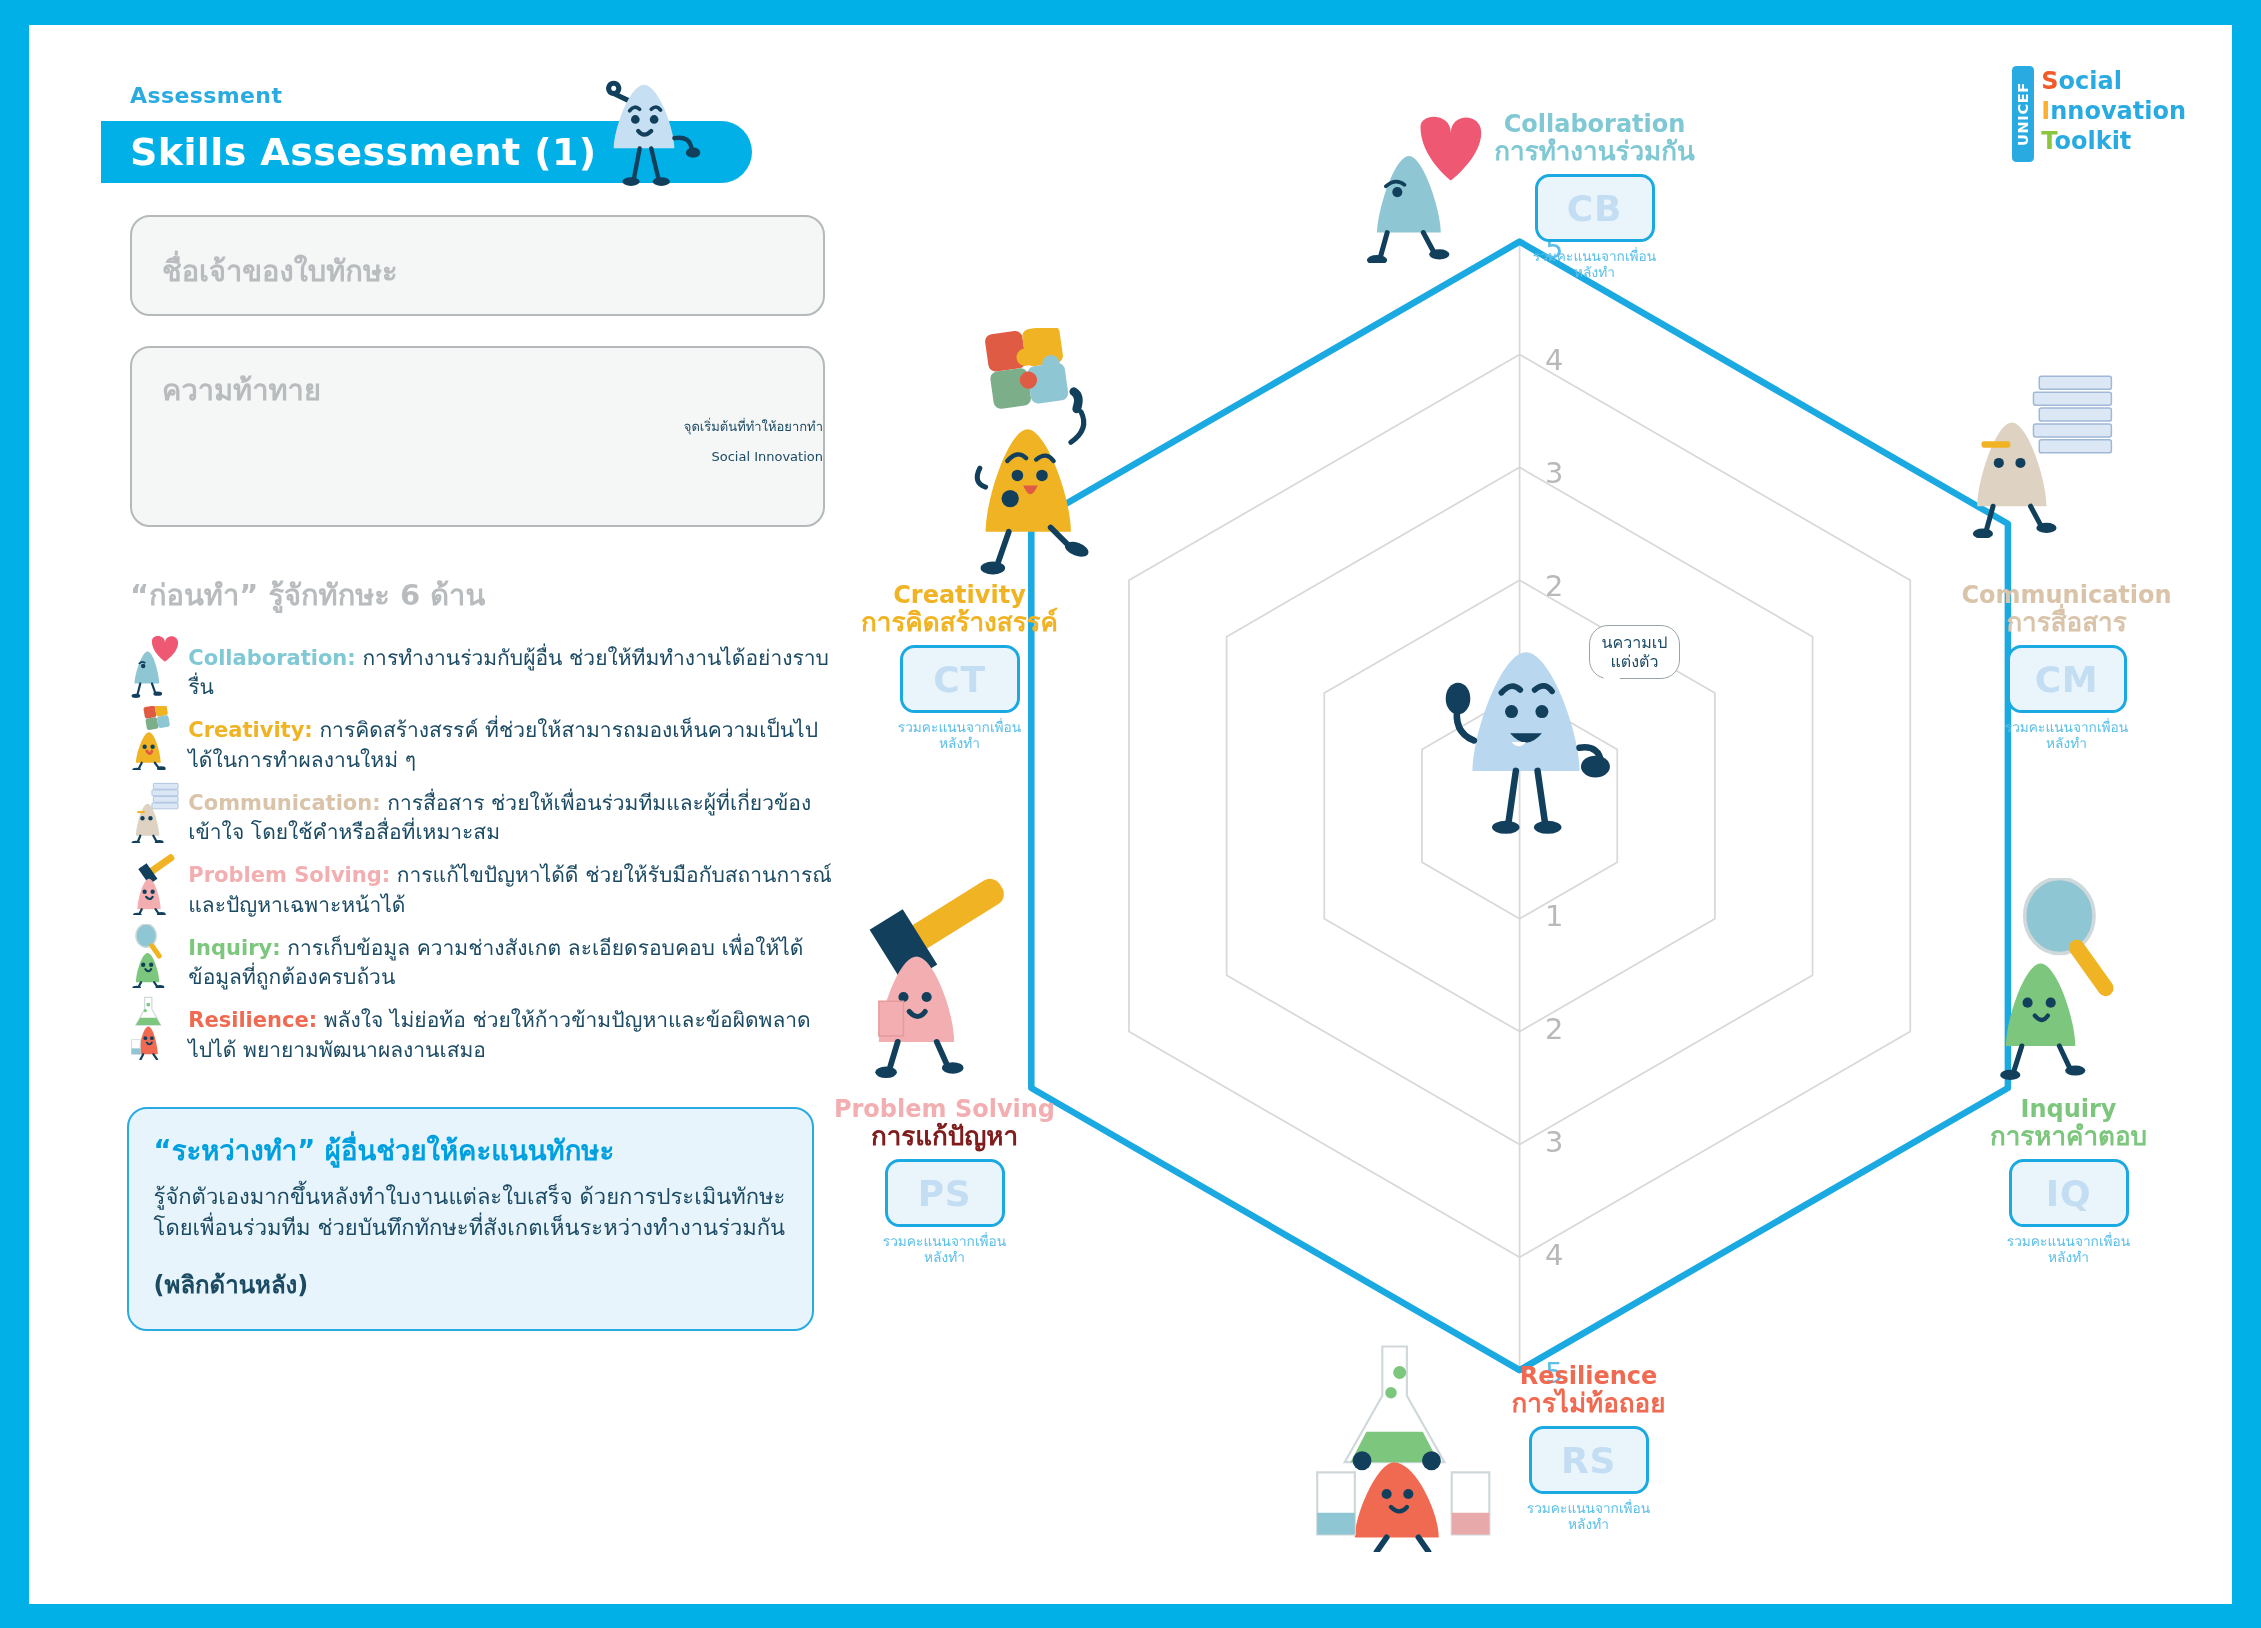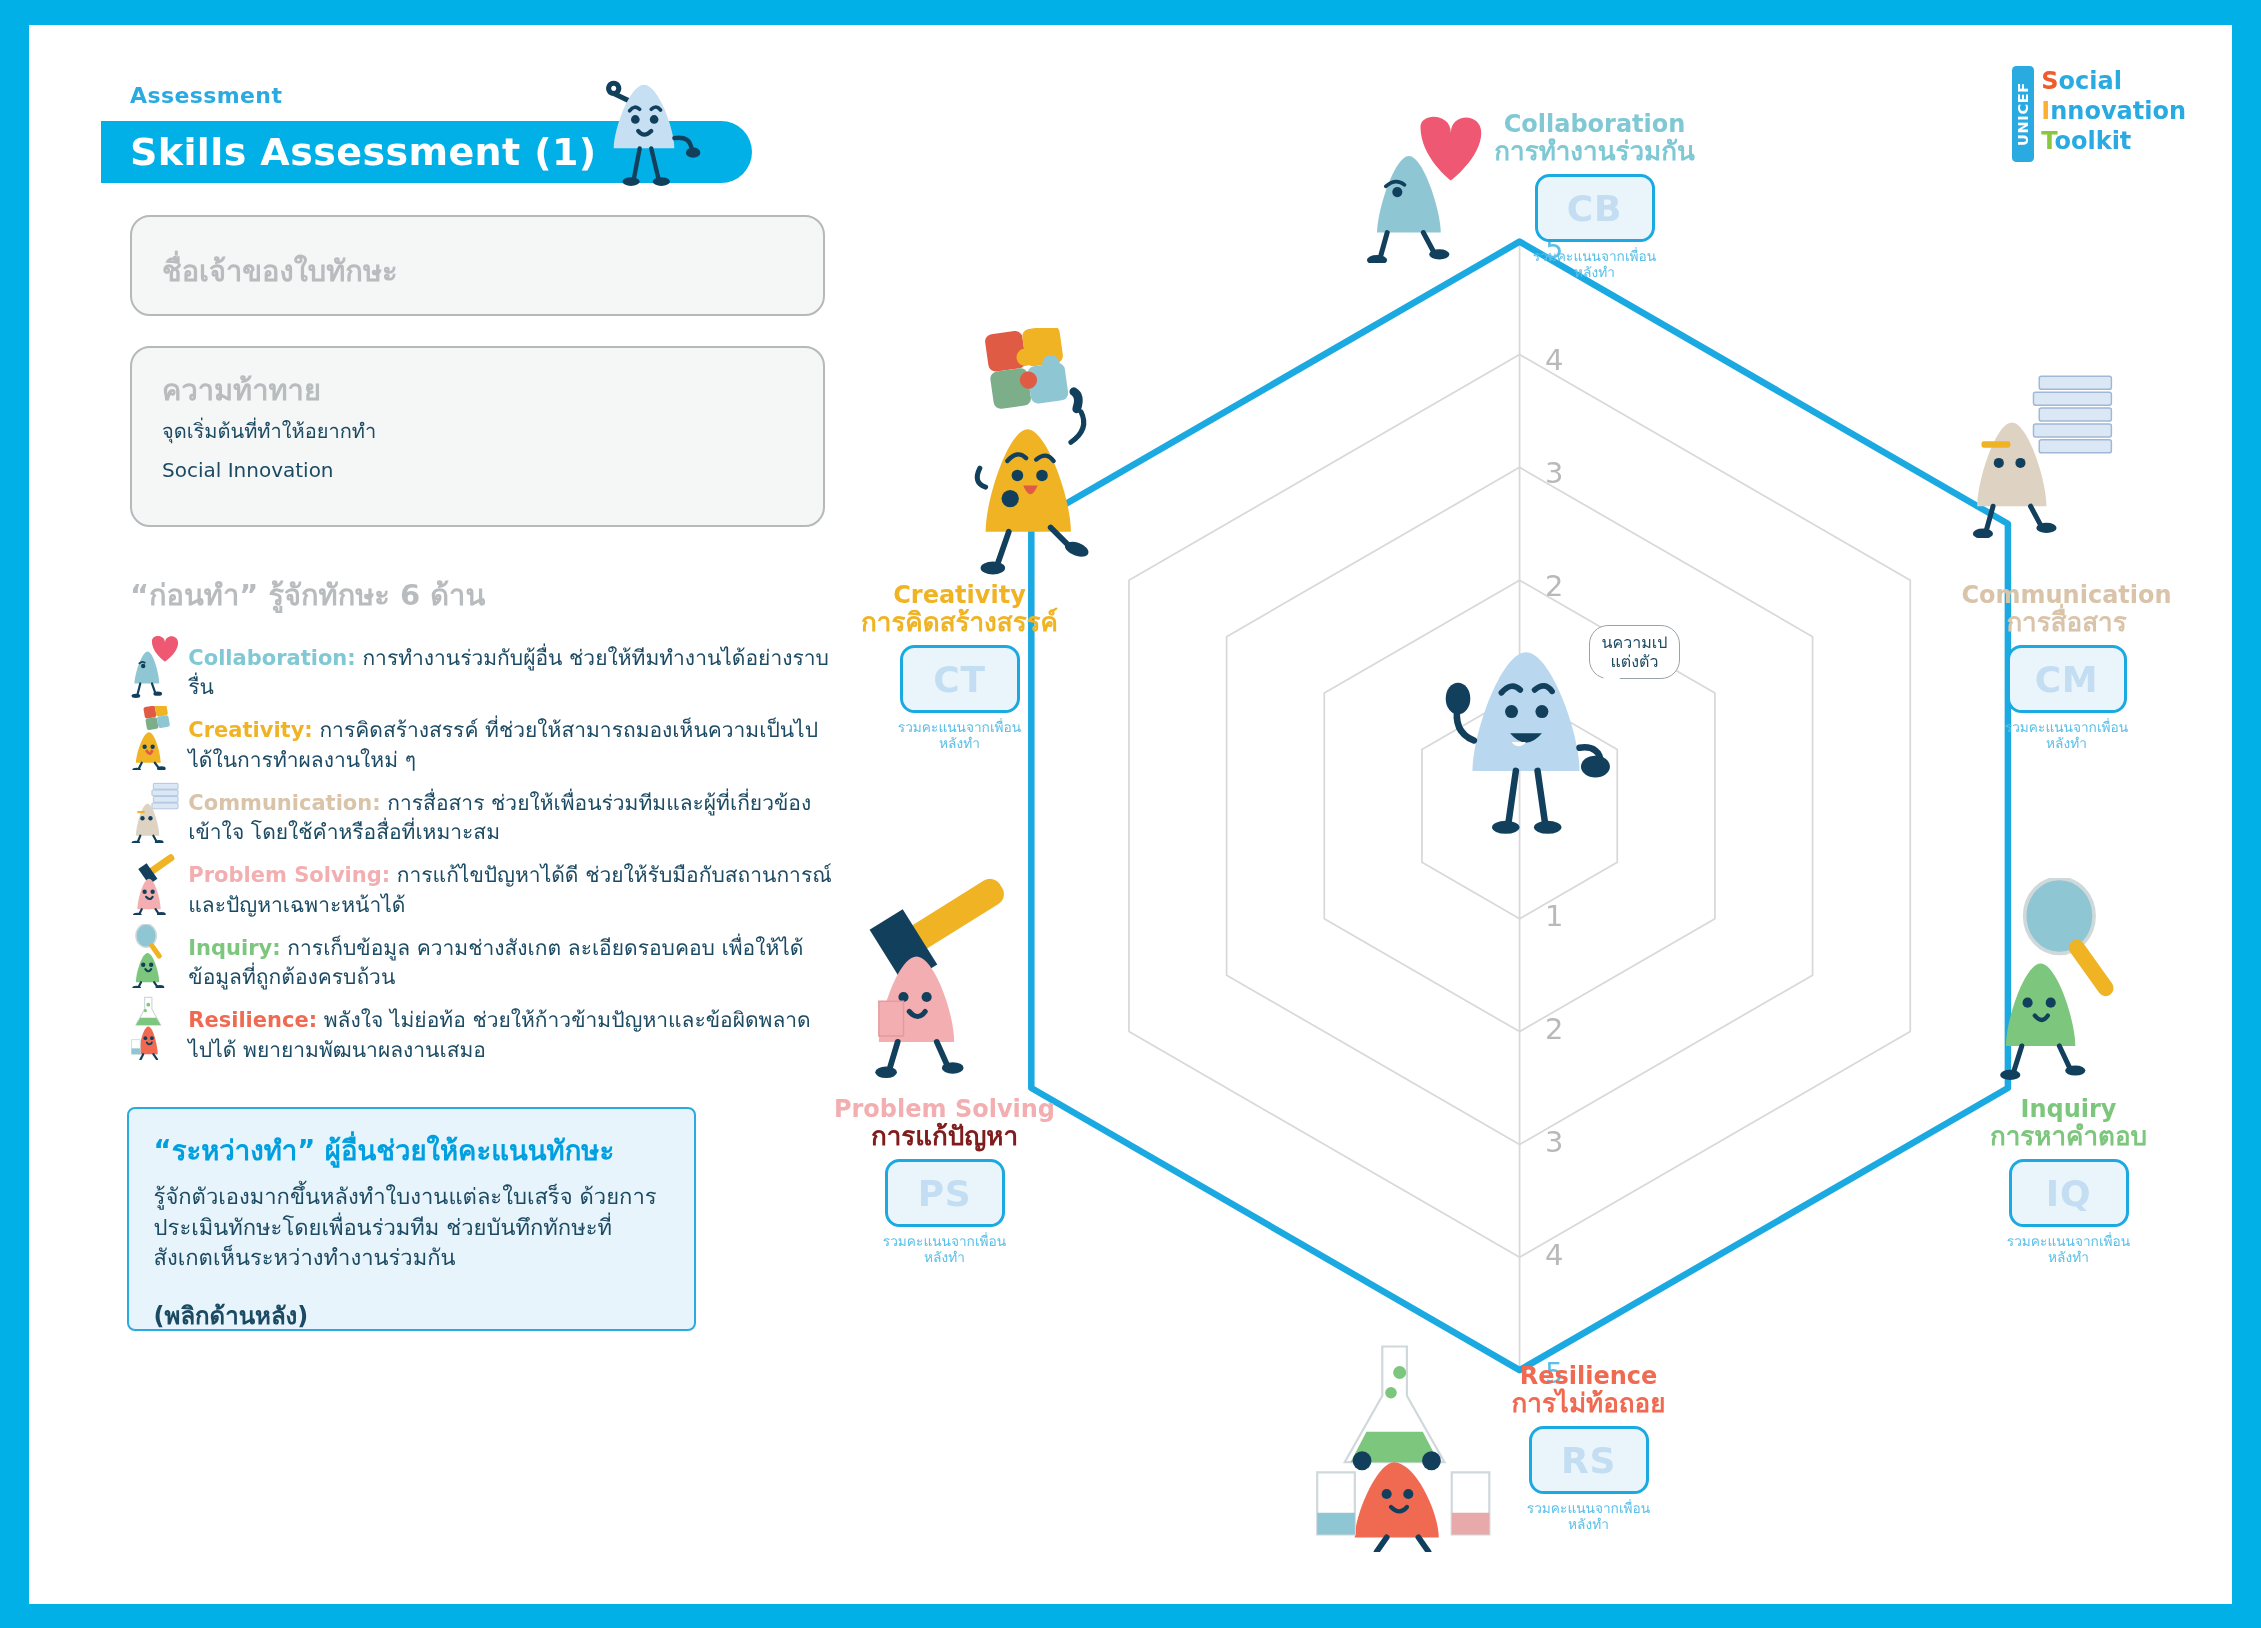--- a/index.html
+++ b/index.html
@@ -36,37 +36,37 @@
   }
 
   .field{
     margin-left:29px;margin-top:32px;
     width:695px;border:2.2px solid #b5b9bb;border-radius:20px;
     background:#f5f6f6;box-sizing:border-box;
   }
   .field.name{height:101px;padding:31px 0 0 30px;}
   .field.challenge{height:181px;padding:19px 0 0 30px;margin-top:30px;}
   .ph{color:#b8bcbe;font-size:29px;font-weight:bold;}
-  .sub{color:#1b4a63;font-size:20px;line-height:1.32;margin-top:5.8px;}
+  .sub{color:#1b4a63;font-size:13px;line-height:1.32;margin-top:5.8px;text-align:right;}
 
   .section-head{
     margin-left:29px;margin-top:45px;
     font-size:29px;font-weight:bold;color:#b8bcbe;
   }
 
   .skills{margin-left:29px;margin-top:16px;width:702px;}
   .skill{display:flex;align-items:flex-start;margin-bottom:2.9px;}
   .skill .ico{width:54px;min-width:54px;height:64px;margin-right:4.3px;position:relative;}
   .skill .txt{font-size:21px;line-height:1.42;color:#1b4a63;padding-top:10px;}
   .skill .txt b{font-weight:bold;}
 
   .info{
     margin-left:26px;margin-top:41px;
-    width:569px;height:224px;box-sizing:border-box;
-    border:2.2px solid #29abe2;border-radius:8px;background:#e8f4fb;
+    width:687px;height:224px;box-sizing:border-box;
+    border:2.2px solid #29abe2;border-radius:20px;background:#e8f4fb;
     padding:19px 24.6px 0 24.6px;
   }
   .info h3{margin:0;font-size:27.5px;color:#00a0e0;font-weight:bold;}
   .info p{margin:10px 0 0 0;font-size:22px;line-height:1.4;color:#1b4a63;}
   .info .flip{margin-top:22px;font-size:24px;font-weight:bold;color:#1b4a63;}
 
   
   .logo{position:absolute;right:46px;top:41px;display:flex;align-items:flex-start;}
   .logo .bar{
     width:22px;height:96px;background:#29abe2;border-radius:4.3px;

